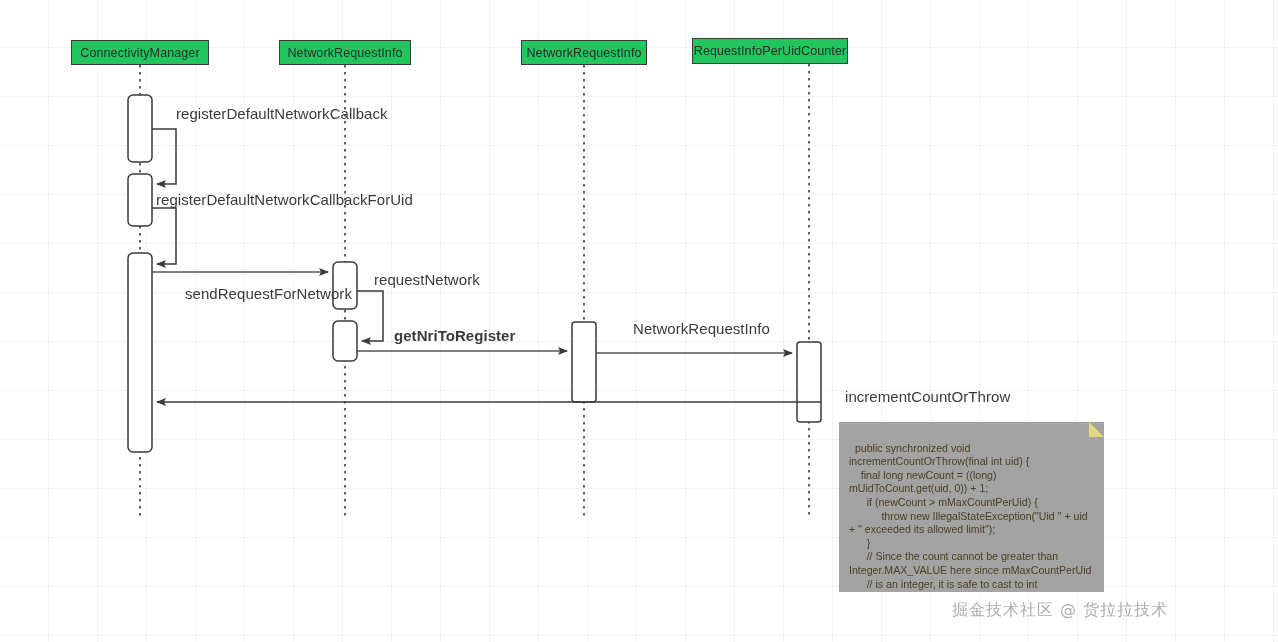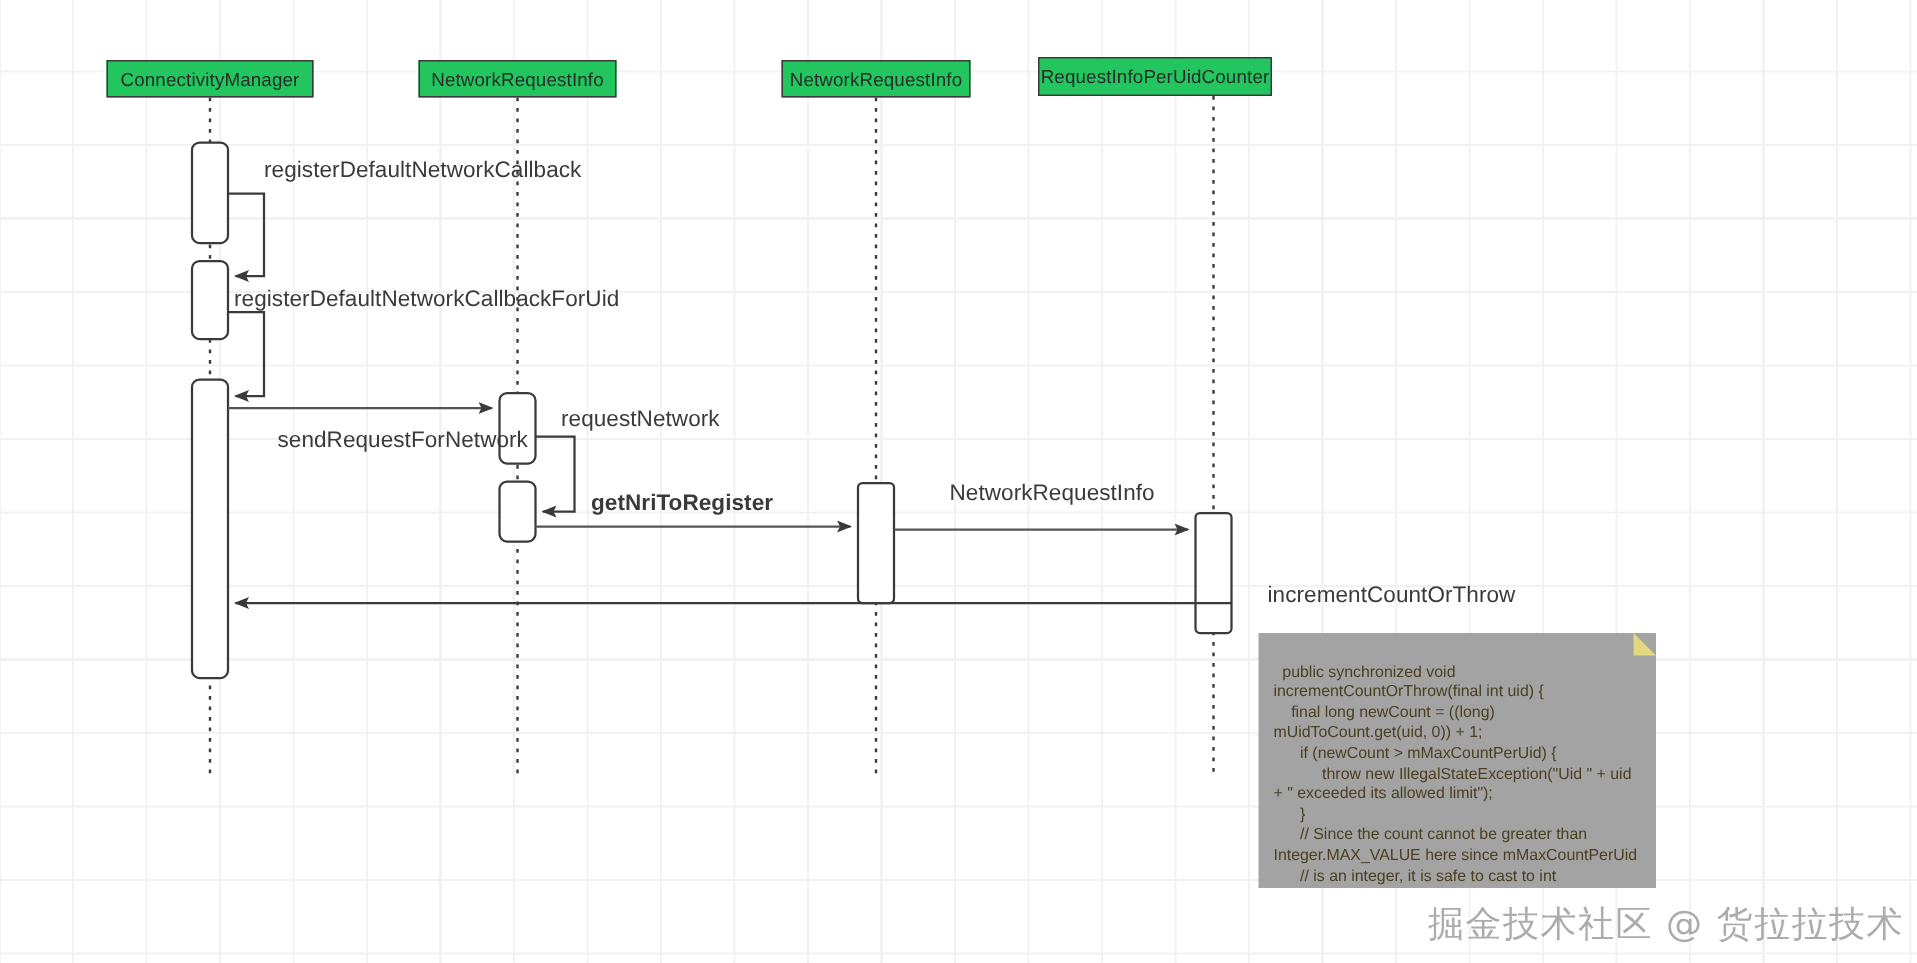--- a/index.html
+++ b/index.html
@@ -54,21 +54,21 @@
   }
   .note-fold{
     position:absolute;
     width:0;height:0;
     border-left:15px solid #e3d77f;
     border-top:15px solid transparent;
   }
   .watermark{
     position:absolute;
     color:#9e9e9e;
-    font-size:24px;
+    font-size:16px;
     font-family:"DejaVu Sans",sans-serif;
     white-space:nowrap;
     opacity:.85;
     letter-spacing:1px;
   }
 </style>
 </head>
 <body>
 
 <div id="canvas"></div>

